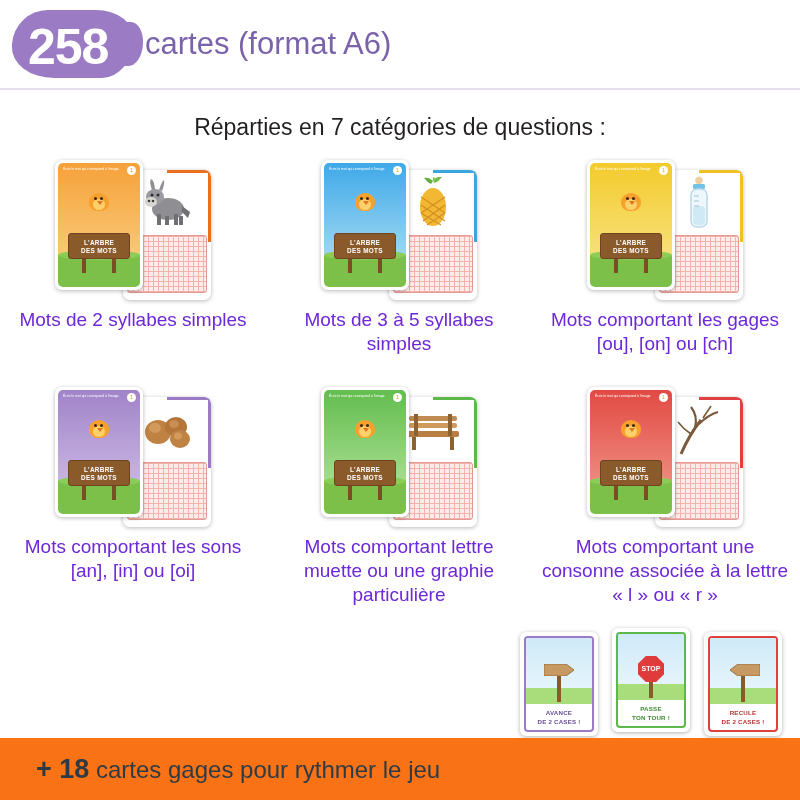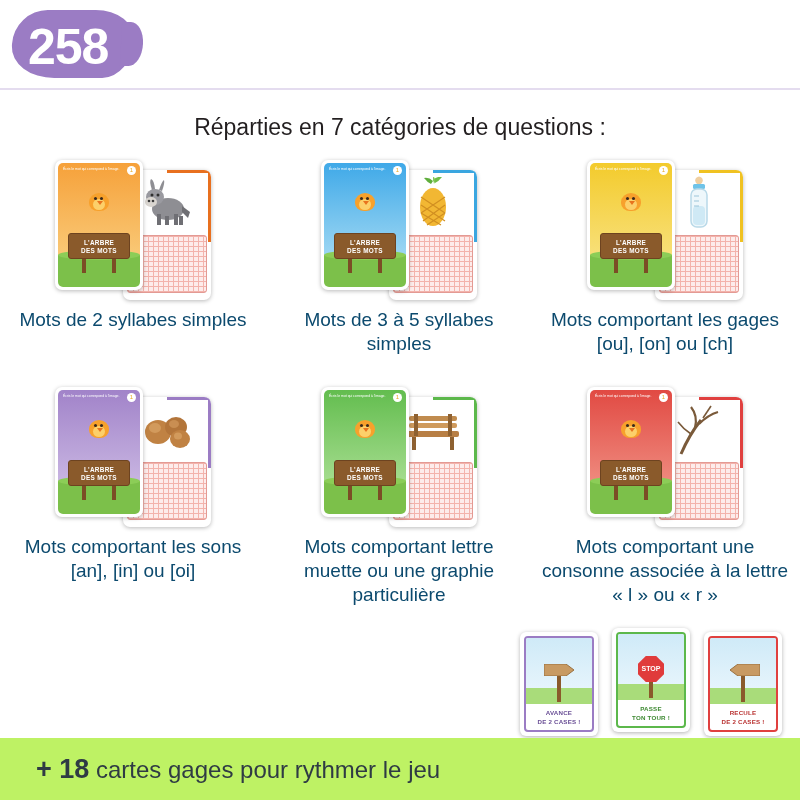--- a/index.html
+++ b/index.html
@@ -91,21 +91,21 @@
     width: 266px;
     display: flex;
     flex-direction: column;
     align-items: center;
   }
   .cell-caption {
     margin-top: 8px;
     text-align: center;
     font-size: 19px;
     line-height: 1.28;
-    color: #0c4a6e;
+    color: #6d28d9;
     width: 250px;
   }
 
   
   .card-pair {
     position: relative;
     width: 156px;
     height: 140px;
   }
   .card {
@@ -318,40 +318,41 @@
     clip-path: polygon(30% 0,70% 0,100% 30%,100% 70%,70% 100%,30% 100%,0 70%,0 30%);
     color: #fff; font-size: 7px; font-weight: bold; text-align: center; line-height: 26px;
   }
 
   .footer-band {
     position: absolute;
     left: 0;
     bottom: 0;
     width: 800px;
     height: 62px;
-    background: #bef264;
+    background: #f97316;
   }
   .footer-text {
     position: absolute;
     left: 36px;
     top: 16px;
     font-size: 24px;
     color: #2f3b44;
   }
   .footer-text b {
     font-size: 27px;
     font-weight: bold;
   }
 </style>
 </head>
 <body>
 
 <div class="header">
   <div class="header-brush"></div>
   <div class="header-count">258</div>
+  <div class="header-title">cartes (format A6)</div>
   <div class="header-rule"></div>
 </div>
 
 <div class="subtitle">Réparties en 7 catégories de questions :</div>
 
 <div class="grid">
 
   <div class="row">
 
     <div class="cell">

